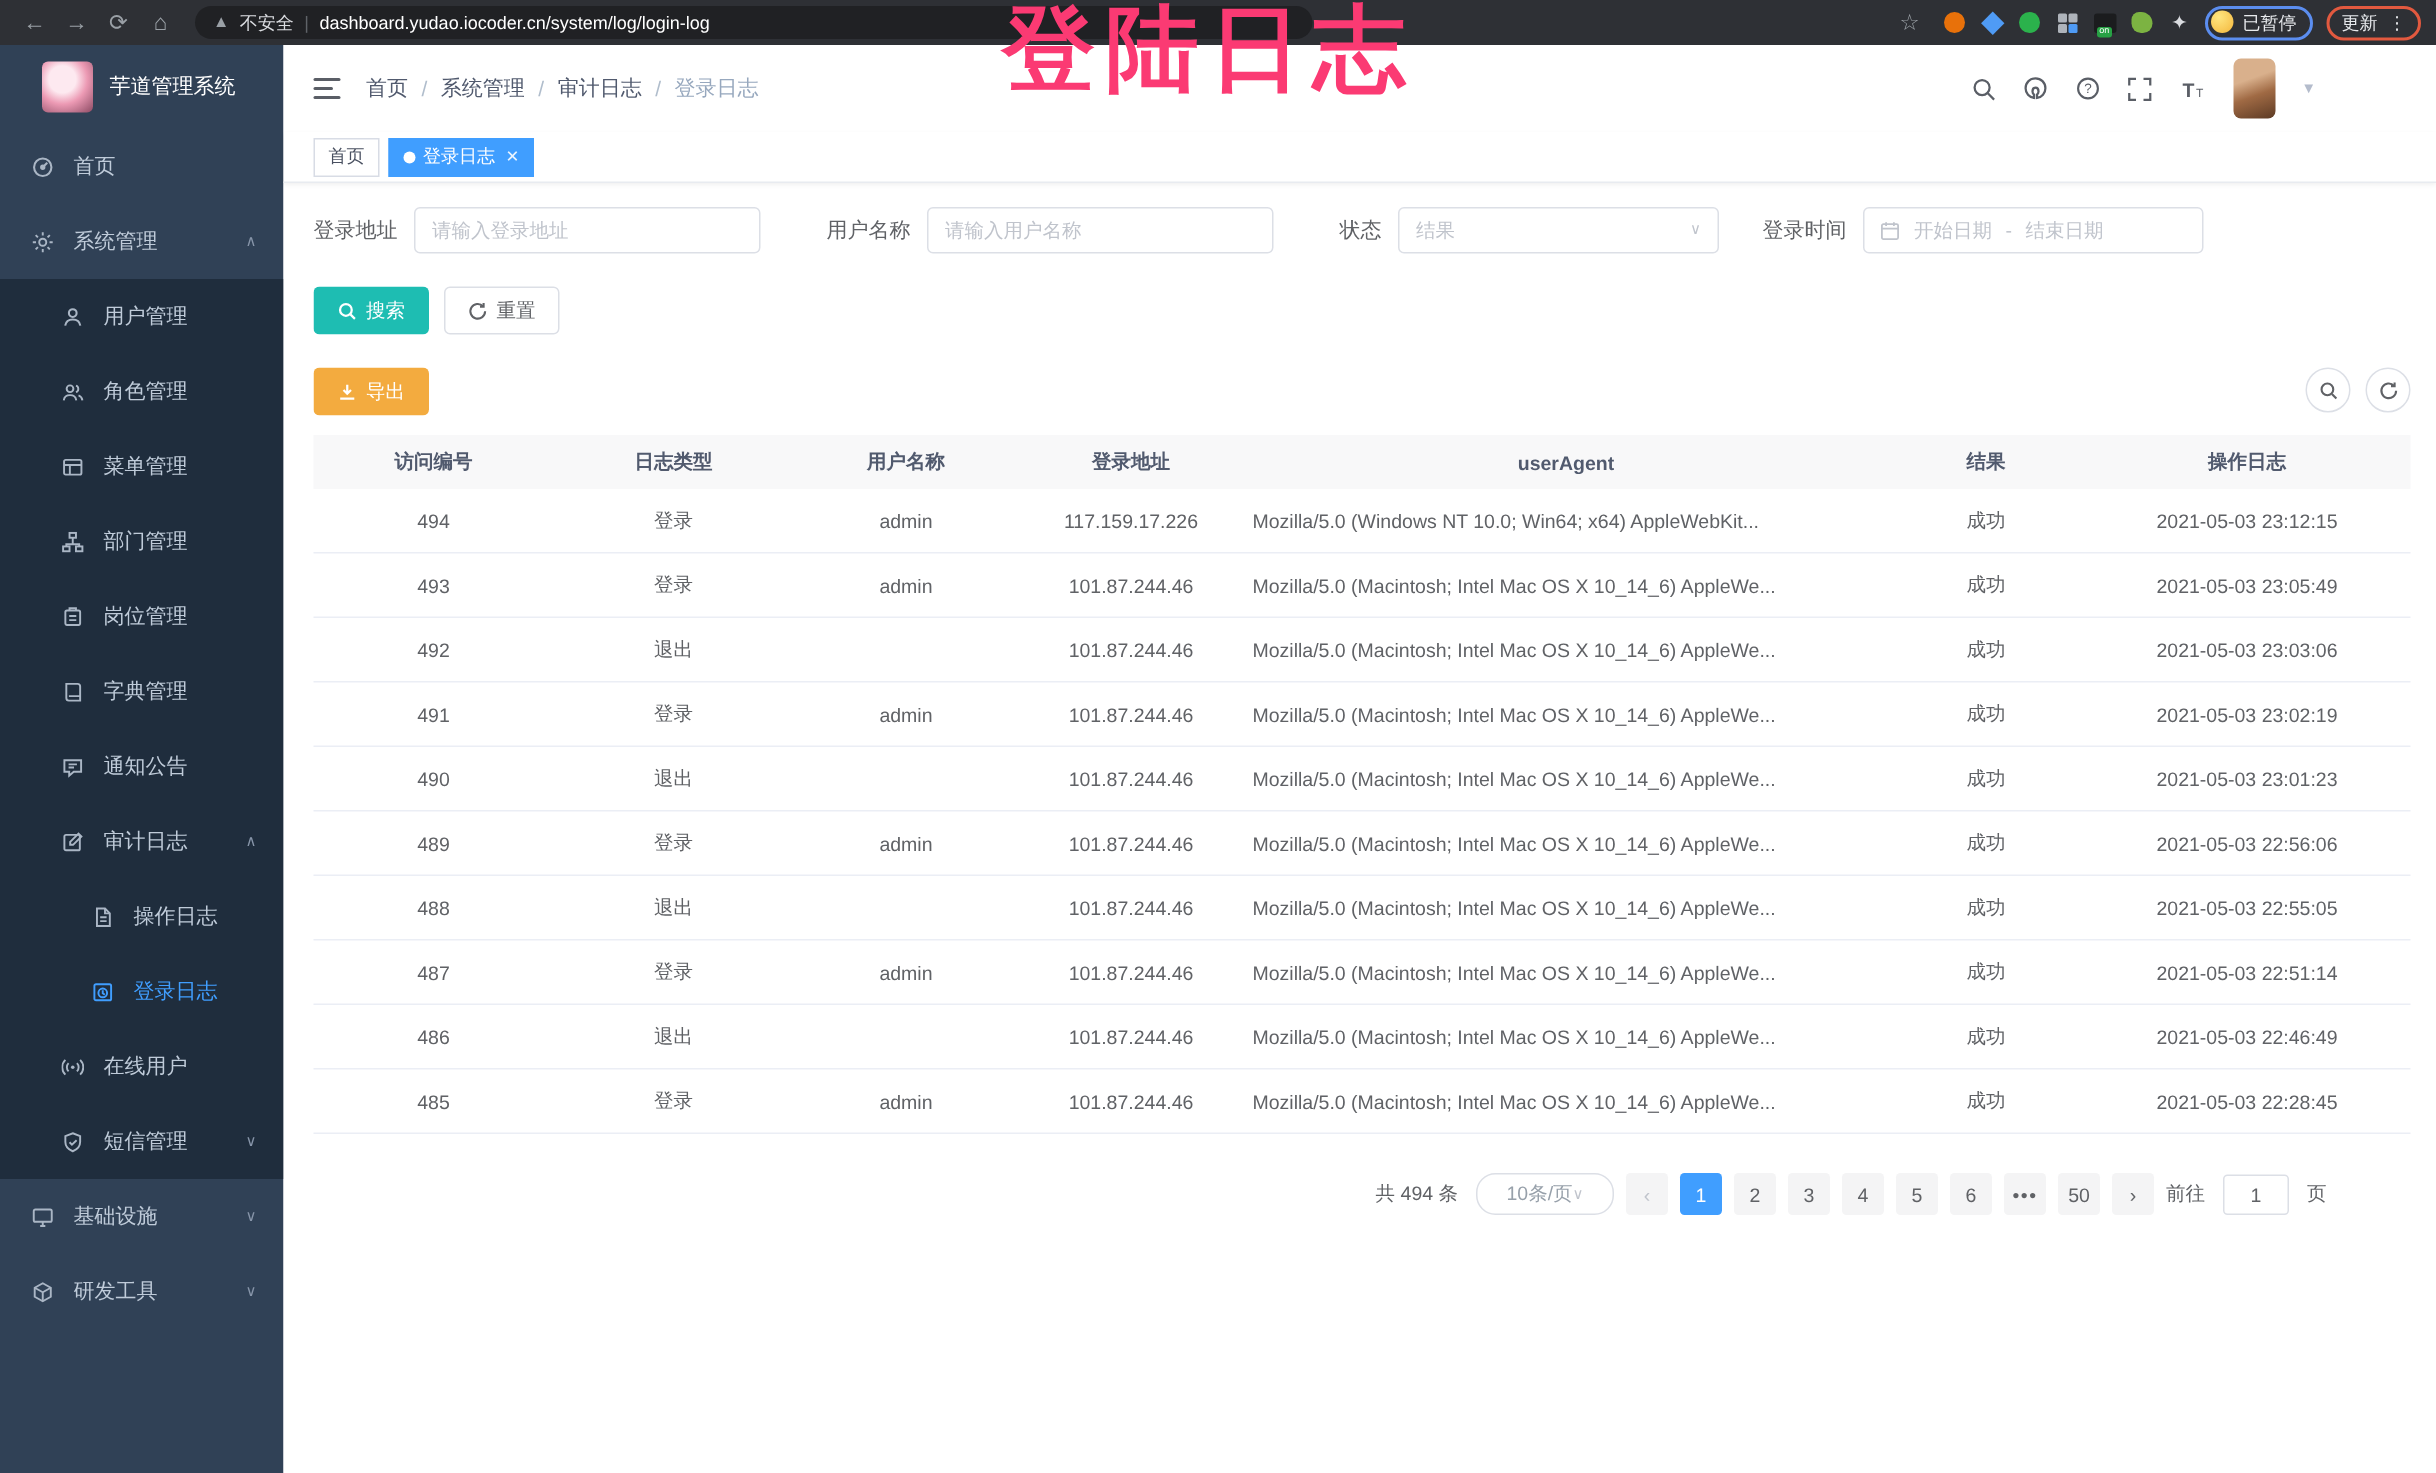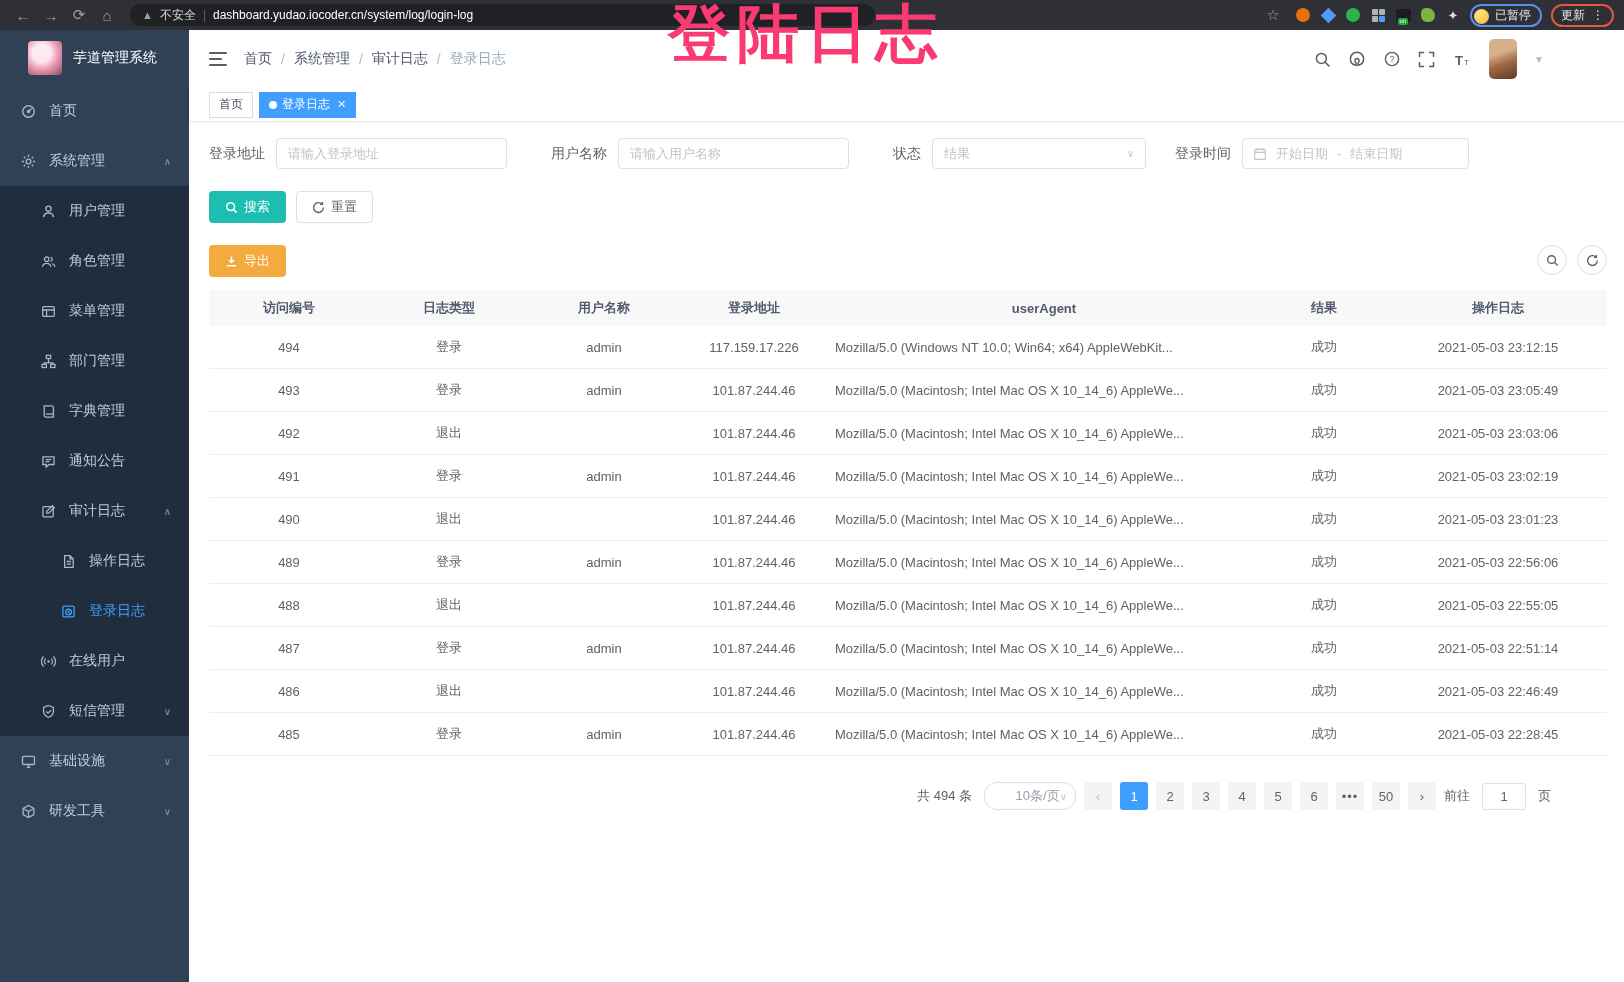--- a/index.html
+++ b/index.html
@@ -18,21 +18,21 @@
   .url-text{color:#ffffff;white-space:nowrap;overflow:hidden}
   .chrome-right{margin-left:auto;display:flex;align-items:center;gap:9px}
   .ext{width:16px;height:16px;display:flex;align-items:center;justify-content:center;cursor:pointer}
   .ext-dot{width:14px;height:14px;border-radius:50%}
   .ext-diamond{width:11px;height:11px;transform:rotate(45deg);background:#4f9bf5}
   .ext-grid{width:13px;height:13px;display:grid;grid-template-columns:1fr 1fr;gap:1px}
   .ext-grid span{background:#aeb3ba;border-radius:1px}
   .ext-list{width:15px;height:13px;background:#1b1c1e;border-radius:2px;position:relative}
   .ext-on{position:absolute;bottom:-3px;left:2px;background:#27a144;color:#fff;font-size:6px;
           padding:0 2px;border-radius:2px;line-height:7px}
-  .profile-chip{display:flex;align-items:flex-end;gap:6px;border:2px solid #5b8def;border-radius:13px;
+  .profile-chip{display:flex;align-items:flex-start;gap:6px;border:2px solid #5b8def;border-radius:13px;
                 padding:1px 9px 1px 2px;color:#e8eaed;font-size:12px;cursor:pointer}
   .face{width:15px;height:15px;border-radius:50%;background:radial-gradient(circle at 35% 30%,#ffe680,#f4b73c)}
   .update-chip{display:flex;align-items:center;gap:7px;border:2px solid #e2593f;border-radius:13px;
                padding:1px 8px;color:#e8eaed;font-size:12px;cursor:pointer}
   .kebab{color:#e8eaed;letter-spacing:0;font-size:12px}
 
   
   #app{display:flex;height:952px}
   #sidebar{width:189px;background:#304156;flex-shrink:0;color:#bfcbd9}
   #main{flex:1;display:flex;flex-direction:column;background:#fff;min-width:0}
@@ -106,21 +106,21 @@
   .cell{text-align:center;white-space:nowrap;overflow:hidden}
   .c1{width:160px}.c2{width:160px}.c3{width:150px}.c4{width:150px}
   .c5{width:430px}.c6{width:130px}.c7{width:218px}
   .tr .c5{text-align:left;padding-left:6px}
 
   
   .pagination{display:flex;align-items:center;justify-content:flex-end;gap:8px;margin-top:26px;
               padding-right:56px;font-size:13px;color:#606266}
   .ptotal{margin-right:4px}
   .psize{width:92px;height:28px;border:1px solid #dcdfe6;border-radius:13px;display:flex;align-items:center;
-         justify-content:flex-end;padding:0 8px;color:#97a0aa;cursor:pointer}
+         justify-content:center;padding:0 8px;color:#97a0aa;cursor:pointer}
   .pbtn{min-width:28px;height:28px;background:#f4f4f5;border-radius:3px;display:flex;align-items:center;
         justify-content:center;color:#606266;padding:0 5px;cursor:pointer}
   .pbtn.disabled{color:#c0c4cc}
   .pbtn.page-active{background:#409eff;color:#fff}
   .pdots{color:#606266;letter-spacing:1px}
   .goto-input{width:44px;height:27px;border:1px solid #dcdfe6;border-radius:3px;text-align:center;
               font-size:13px;color:#606266;outline:none;margin:0 4px;font-family:inherit}
 
   
   .annotation{position:absolute;left:668px;top:-2px;font-size:62px;font-weight:bold;color:#fb3a73;
@@ -230,20 +230,27 @@
         <span>菜单管理</span>
       </div>
       <div class="mi lvl2">
         <svg class="mico" viewBox="0 0 14 14" fill="none" stroke="currentColor" stroke-width="1.2">
             <rect x="5" y="1.2" width="4" height="3"></rect>
             <rect x="1" y="9.6" width="4" height="3"></rect>
             <rect x="9" y="9.6" width="4" height="3"></rect>
             <path d="M7 4.2v2.2M3 9.6V8.2h8v1.4M7 6.4v1.8"></path>
           </svg>
         <span>部门管理</span>
+      </div>
+      <div class="mi lvl2">
+        <svg class="mico" viewBox="0 0 14 14" fill="none" stroke="currentColor" stroke-width="1.2">
+            <rect x="2.4" y="2.8" width="9.2" height="9" rx="1"></rect>
+            <path d="M5 2.8V1.4h4v1.4M4.8 6.2h4.4M4.8 8.8h4.4"></path>
+          </svg>
+        <span>岗位管理</span>
       </div>
       <div class="mi lvl2">
         <svg class="mico" viewBox="0 0 14 14" fill="none" stroke="currentColor" stroke-width="1.2">
             <path d="M3 1.8h7A1.6 1.6 0 0 1 11.6 3.4v8.8H4.6A1.6 1.6 0 0 1 3 10.6z"></path>
             <path d="M11.6 9.4H4.6"></path>
           </svg>
         <span>字典管理</span>
       </div>
       <div class="mi lvl2">
         <svg class="mico" viewBox="0 0 14 14" fill="none" stroke="currentColor" stroke-width="1.2">

